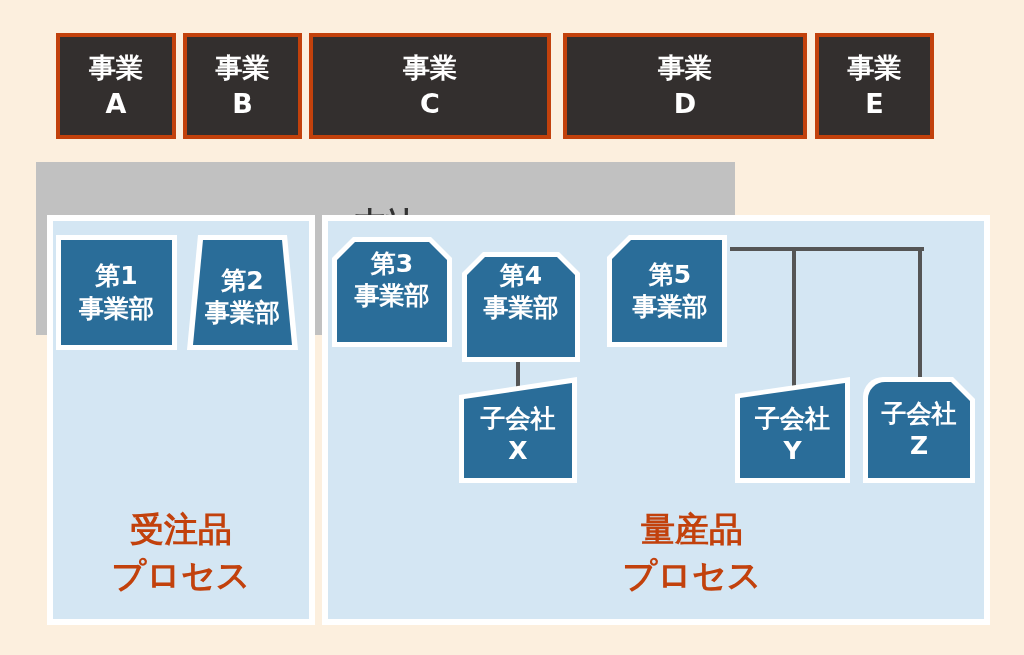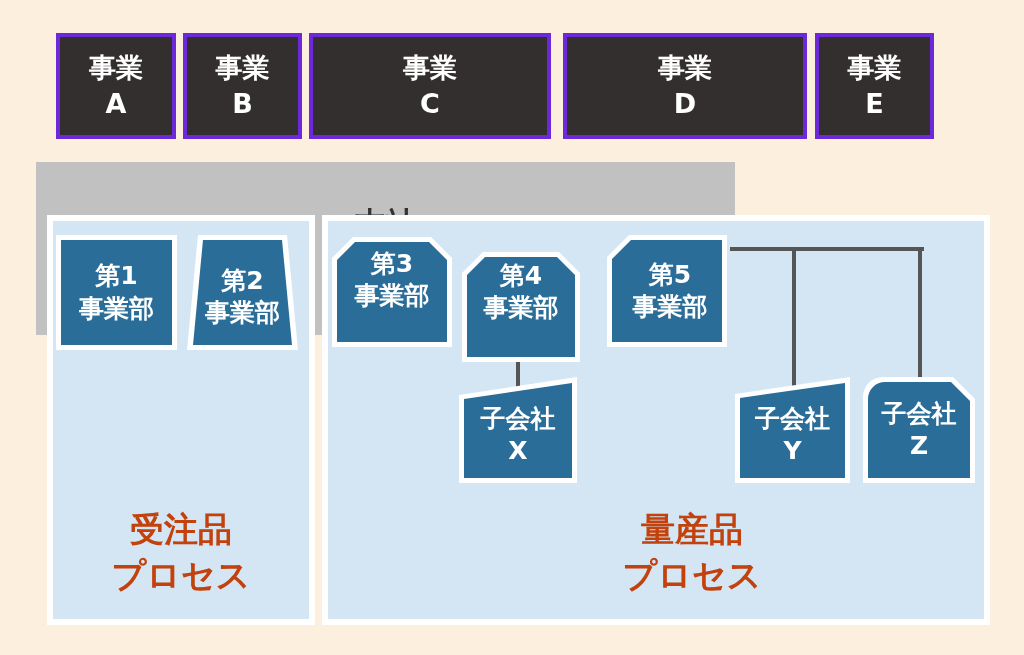--- a/index.html
+++ b/index.html
@@ -4,21 +4,21 @@
 <style>
   html,body{margin:0;padding:0;}
   .canvas{
     position:relative;width:1024px;height:655px;
     background:#fcefde;overflow:hidden;
     font-family:"DejaVu Sans","Liberation Sans",sans-serif;
   }
   
   .biz{
     position:absolute;top:33px;height:106px;box-sizing:border-box;
-    background:#332f2e;border:4px solid #6d28d9;
+    background:#332f2e;border:4px solid #c2410c;
     display:flex;flex-direction:column;align-items:center;justify-content:center;
     color:#ffffff;font-weight:bold;font-size:27px;line-height:1.32;text-align:center;
     z-index:3;
   }
   
   .honsha{
     position:absolute;left:36px;top:162px;width:699px;height:173px;
     background:#c1c1c1;z-index:1;
   }
   .honsha-label{

